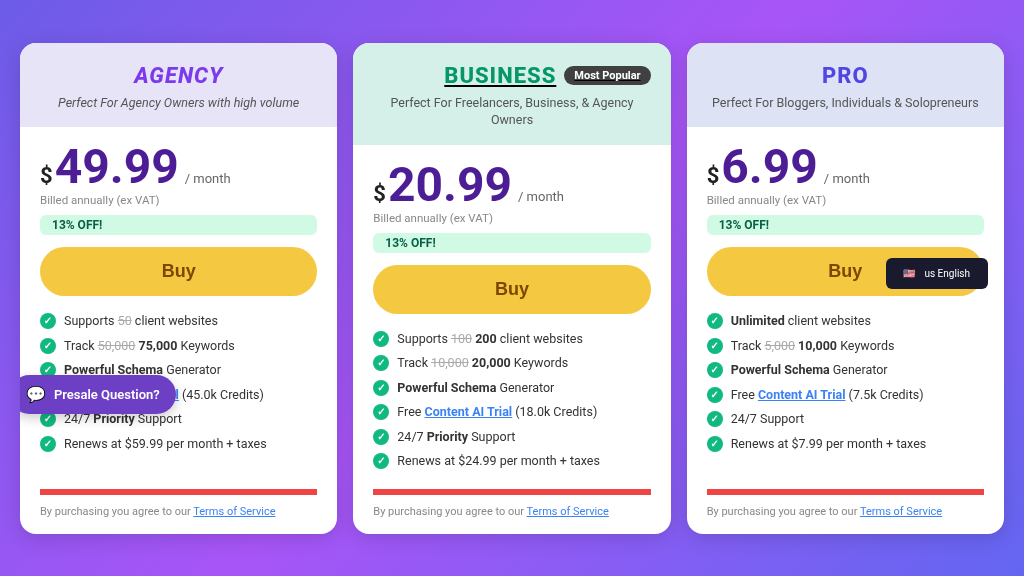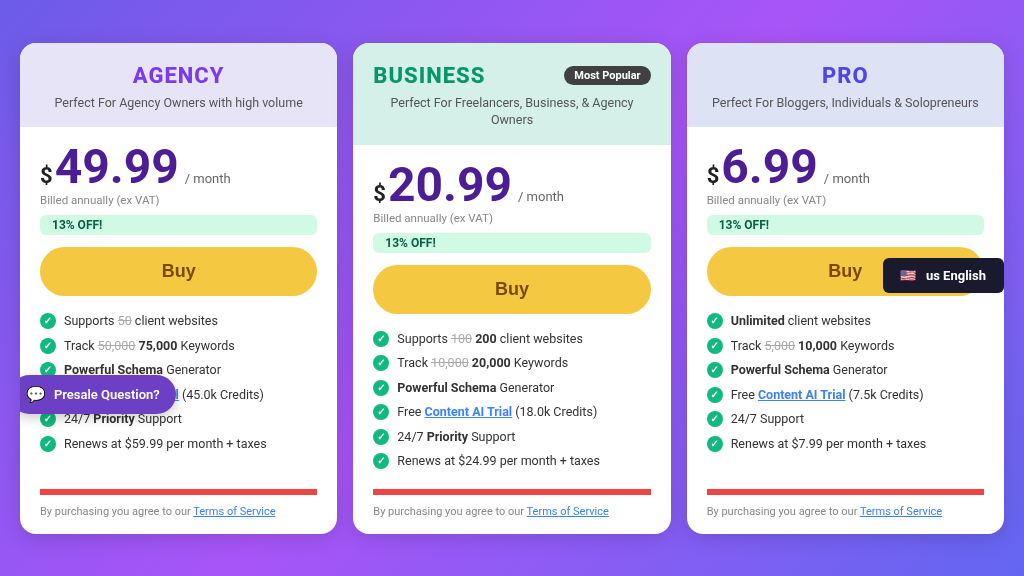--- a/index.html
+++ b/index.html
@@ -28,39 +28,40 @@
       display: flex;
       flex-direction: column;
       overflow: hidden;
       box-shadow: 0 4px 20px rgba(0,0,0,0.15);
       position: relative;
     }
     .card-header {
       padding: 20px 20px 16px;
       text-align: center;
     }
-    .agency-header { background: #e8e4f8; }
+    .agency-header { background: #e8e4f8; font-style: italic; }
     .business-header { background: #d4f0e8; }
     .pro-header { background: #dde3f5; }
 
     .plan-title {
       font-size: 22px;
       font-weight: 800;
       letter-spacing: 1px;
     }
     .agency-title { color: #7c3aed; }
     .business-title { color: #059669; }
     .pro-title { color: #4f46e5; }
 
     .badge-row {
       display: flex;
       align-items: center;
-      justify-content: space-between;
-      gap: 15px;
+      justify-content: flex-end;
+      gap: 8px;
       flex-wrap: wrap;
+      text-decoration: underline;
     }
     .most-popular-badge {
       background: #404040;
       color: #fff;
       font-size: 11px;
       font-weight: 700;
       padding: 3px 10px;
       border-radius: 12px;
     }
     .plan-subtitle {
@@ -193,28 +194,28 @@
       box-shadow: 0 4px 12px rgba(0,0,0,0.2);
       white-space: nowrap;
     }
     .presale-icon {
       font-size: 16px;
     }
 
     
     .lang-tooltip {
       position: absolute;
-      right: 0;
+      right: 16px;
       top: 215px;
       background: #1a1a2e;
       color: #fff;
       padding: 10px 18px;
       border-radius: 6px;
-      font-size: 13px;
-      font-weight: 700;
+      font-size: 10px;
+      font-weight: 400;
       z-index: 20;
       white-space: nowrap;
     }
     .lang-tooltip .us-flag {
       margin-right: 6px;
     }
   </style>
 </head>
 <body>
 

